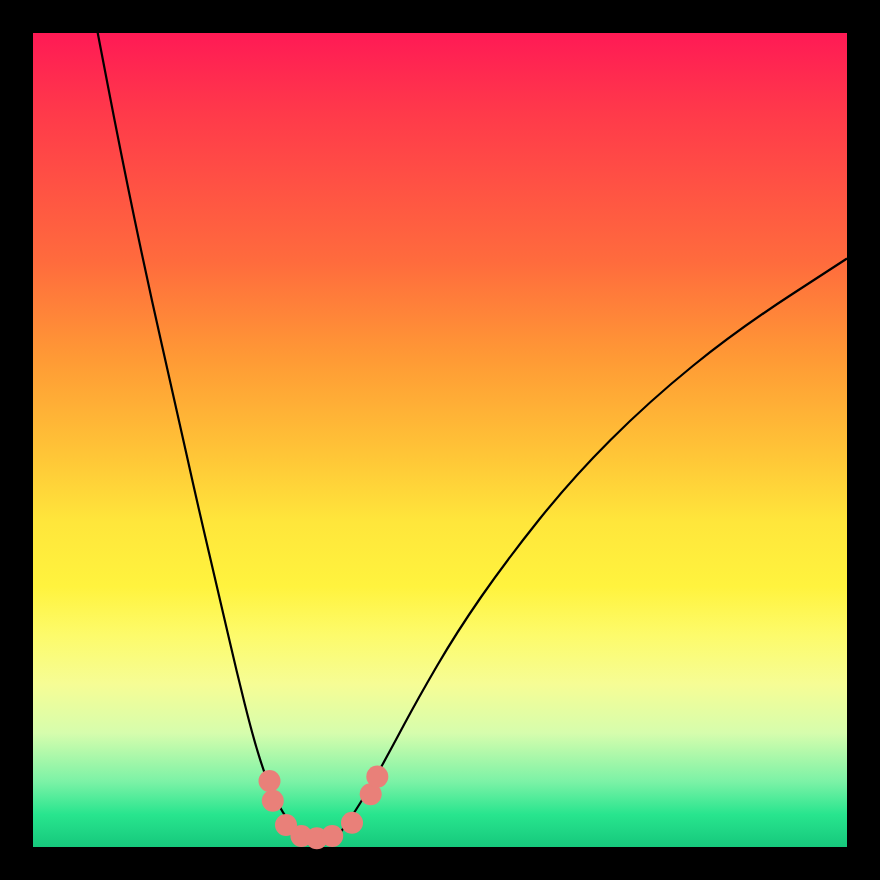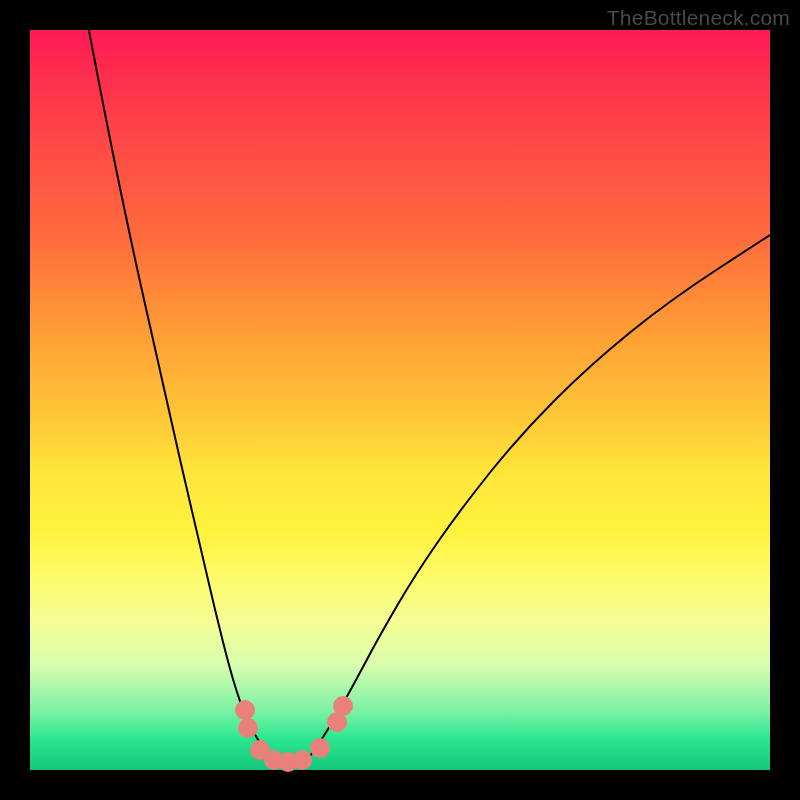--- a/index.html
+++ b/index.html
@@ -80,14 +80,13 @@
         <circle cx="230" cy="720" r="10" fill="#e98079"></circle>
         <circle cx="244" cy="730" r="10" fill="#e98079"></circle>
         <circle cx="258" cy="732" r="10" fill="#e98079"></circle>
         <circle cx="272" cy="730" r="10" fill="#e98079"></circle>
         <circle cx="290" cy="718" r="10" fill="#e98079"></circle>
         <circle cx="307" cy="692" r="10" fill="#e98079"></circle>
         <circle cx="313" cy="676" r="10" fill="#e98079"></circle>
       </g>
   </svg>
 
-  <div class="watermark">TheBottleneck.com</div>
 </div>
 
 </body></html>

